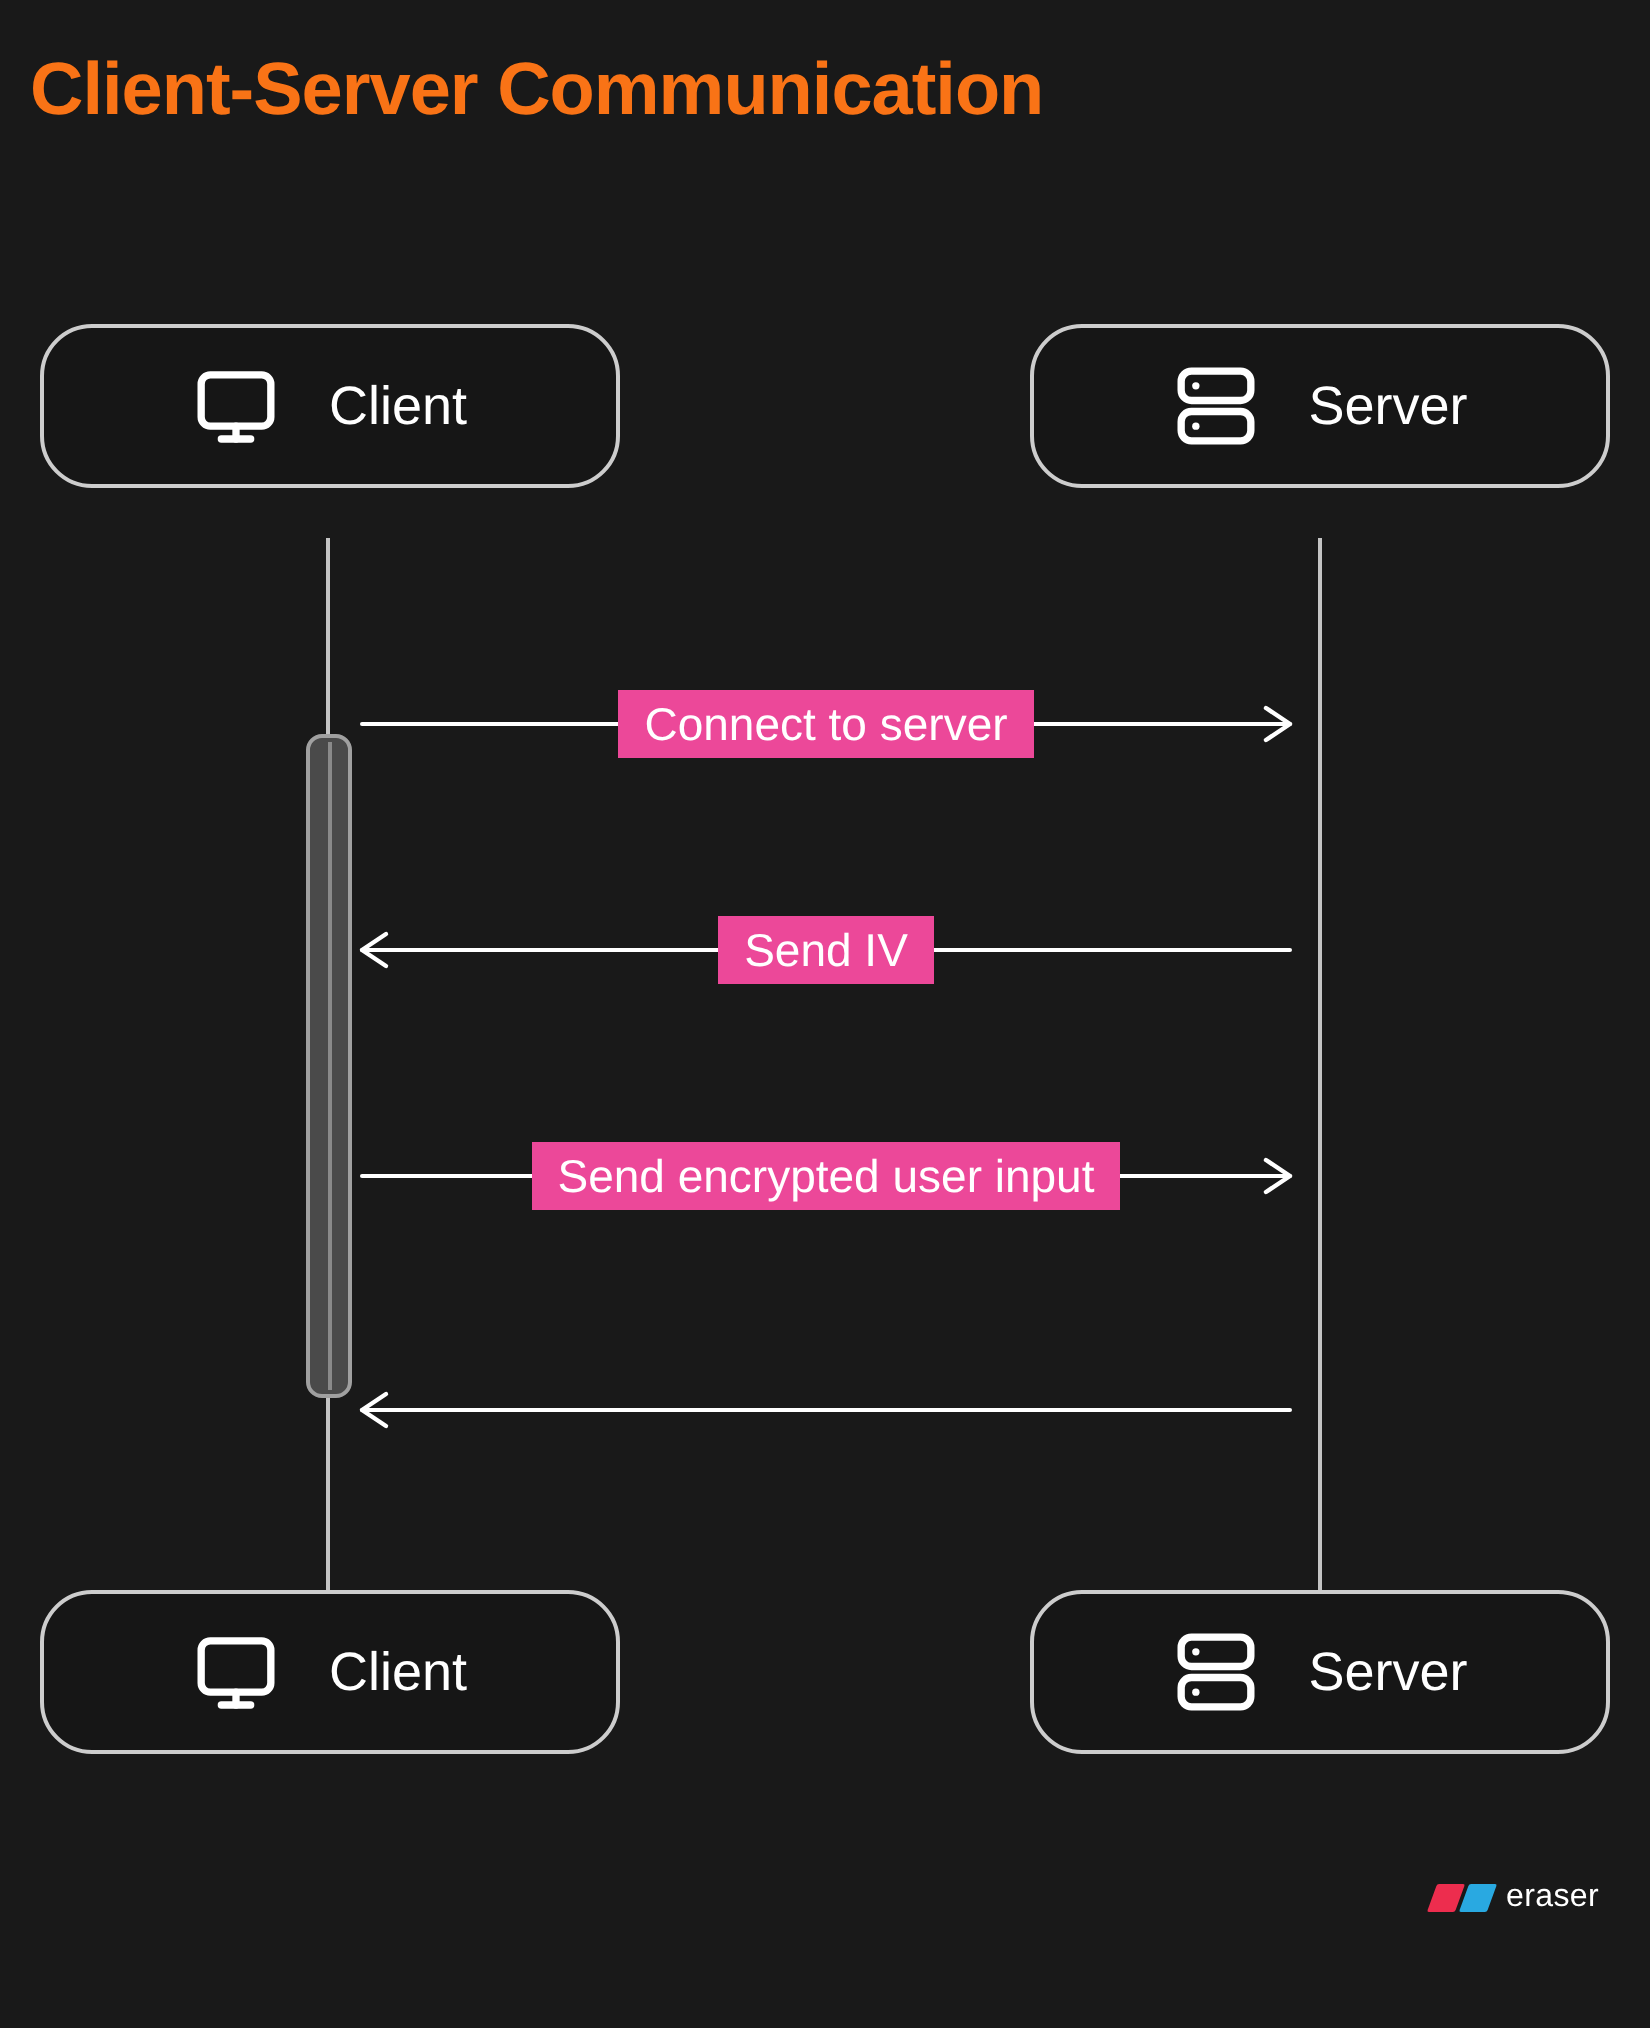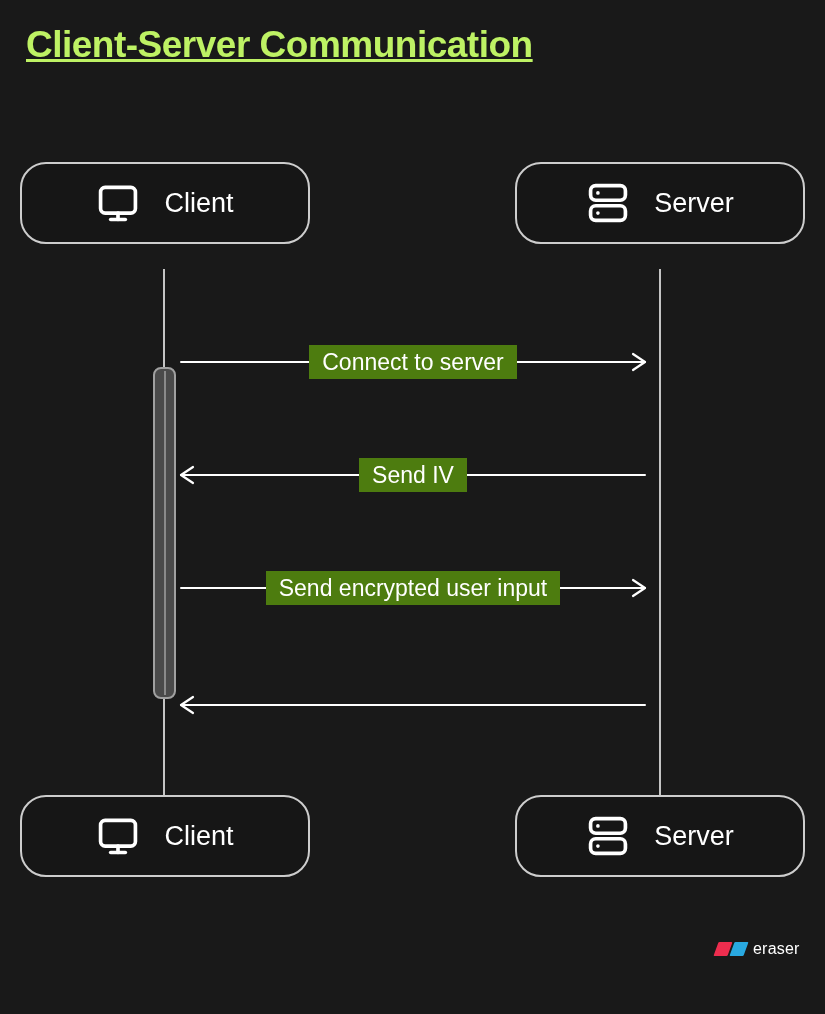--- a/index.html
+++ b/index.html
@@ -4,22 +4,22 @@
 <style>
   html,body{margin:0;padding:0;background:#101010;}
   .canvas{
     position:relative;
     width:825px;height:1014px;
     background:#191919;
     font-family:"Liberation Sans", sans-serif;
     overflow:hidden;
   }
   .title{
-    position:absolute;left:26px;top:24px;margin:0;
-    font-size:37px;font-weight:700;color:#bef264;letter-spacing:-0.5px;text-decoration:underline;
+    position:absolute;left:15px;top:24px;margin:0;
+    font-size:37px;font-weight:700;color:#f97316;letter-spacing:-0.5px;
   }
   
   .actor{
     position:absolute;width:290px;height:82px;
     background:#161616;
     border:2px solid #cdcdcd;border-radius:26px;
     box-sizing:border-box;
     display:flex;align-items:center;justify-content:center;gap:24px;
     color:#ffffff;font-size:27px;
   }
@@ -48,21 +48,21 @@
   .message{
     position:absolute;left:178px;width:470px;height:34px;
     display:flex;align-items:center;justify-content:center;
   }
   .message::before{
     content:"";position:absolute;left:2px;right:2px;top:50%;height:2px;
     margin-top:-1px;background:#ffffff;border-radius:1px;
   }
   .message .label{
     position:relative;z-index:1;
-    background:#4d7c0f;padding:0 13px;
+    background:#ec4899;padding:0 13px;
     color:#ffffff;font-size:23px;line-height:34px;white-space:nowrap;
   }
   .message .head{
     position:absolute;top:50%;width:24px;height:24px;margin-top:-12px;z-index:0;
   }
   .message .head svg{width:100%;height:100%;stroke:#ffffff;fill:none;
     stroke-width:2.2;stroke-linecap:round;stroke-linejoin:round;}
   .message .head.right{right:-3px;}
   .message .head.left{left:-3px;}
   .msg-1{top:345px;}

